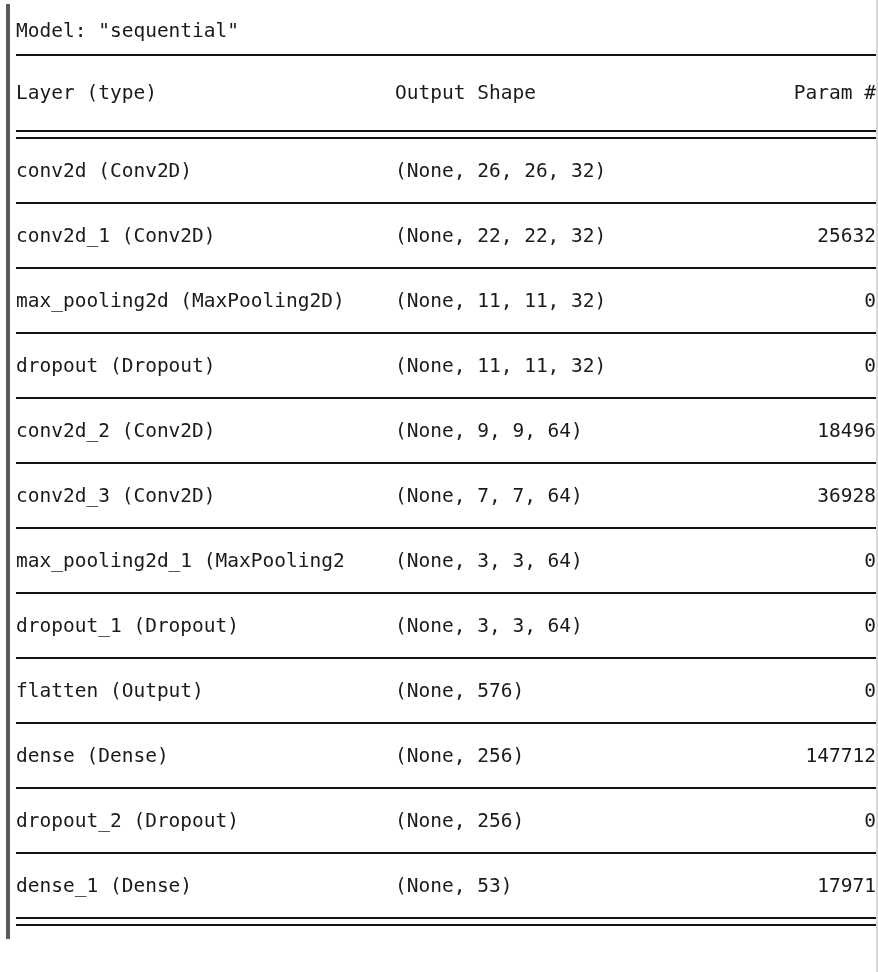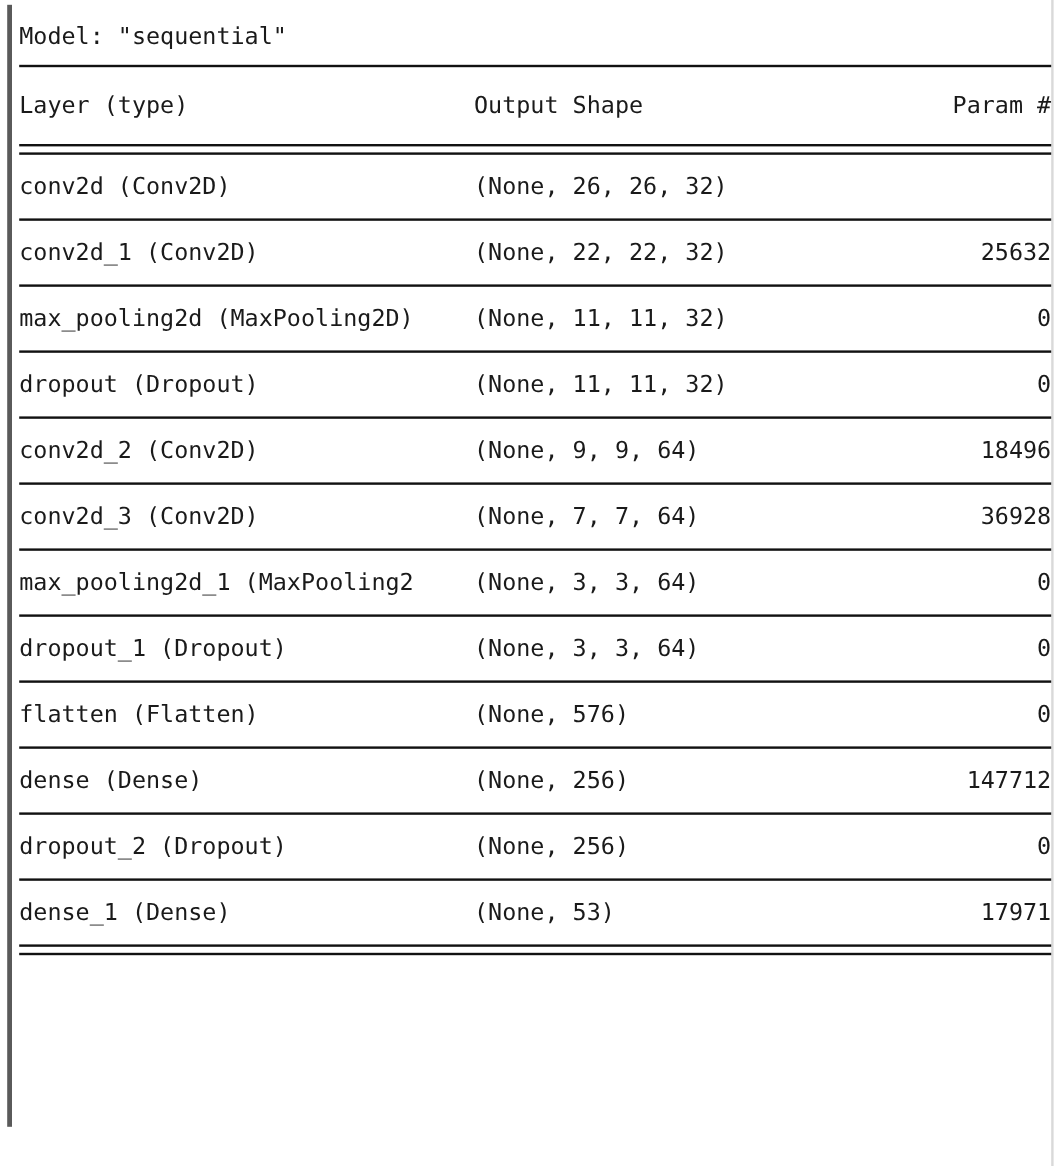--- a/index.html
+++ b/index.html
@@ -52,27 +52,27 @@
     border-top: 2.5px solid #111111;
     margin: 0;
   }
   .rule-dbl {
     height: 5px;
     border-top: 2.5px solid #111111;
     border-bottom: 2.5px solid #111111;
     margin: 0;
   }
   .row {
-    height: 53px;
+    height: 63px;
     display: flex;
     align-items: center;
     white-space: pre;
   }
   .row.head {
-    height: 64px;
+    height: 74px;
   }
   .col-layer {
     width: 379px;
     flex: 0 0 379px;
     overflow: visible;
     white-space: pre;
   }
   .col-shape {
     width: 247px;
     flex: 0 0 247px;
@@ -161,21 +161,21 @@
     <div class="rule"></div>
 
     <div class="row">
       <span class="col-layer">dropout_1 (Dropout)</span>
       <span class="col-shape">(None, 3, 3, 64)</span>
       <span class="col-param">0</span>
     </div>
     <div class="rule"></div>
 
     <div class="row">
-      <span class="col-layer">flatten (Flatten)</span>
+      <span class="col-layer">flatten (Output)</span>
       <span class="col-shape">(None, 576)</span>
       <span class="col-param">0</span>
     </div>
     <div class="rule"></div>
 
     <div class="row">
       <span class="col-layer">dense (Dense)</span>
       <span class="col-shape">(None, 256)</span>
       <span class="col-param">147712</span>
     </div>

